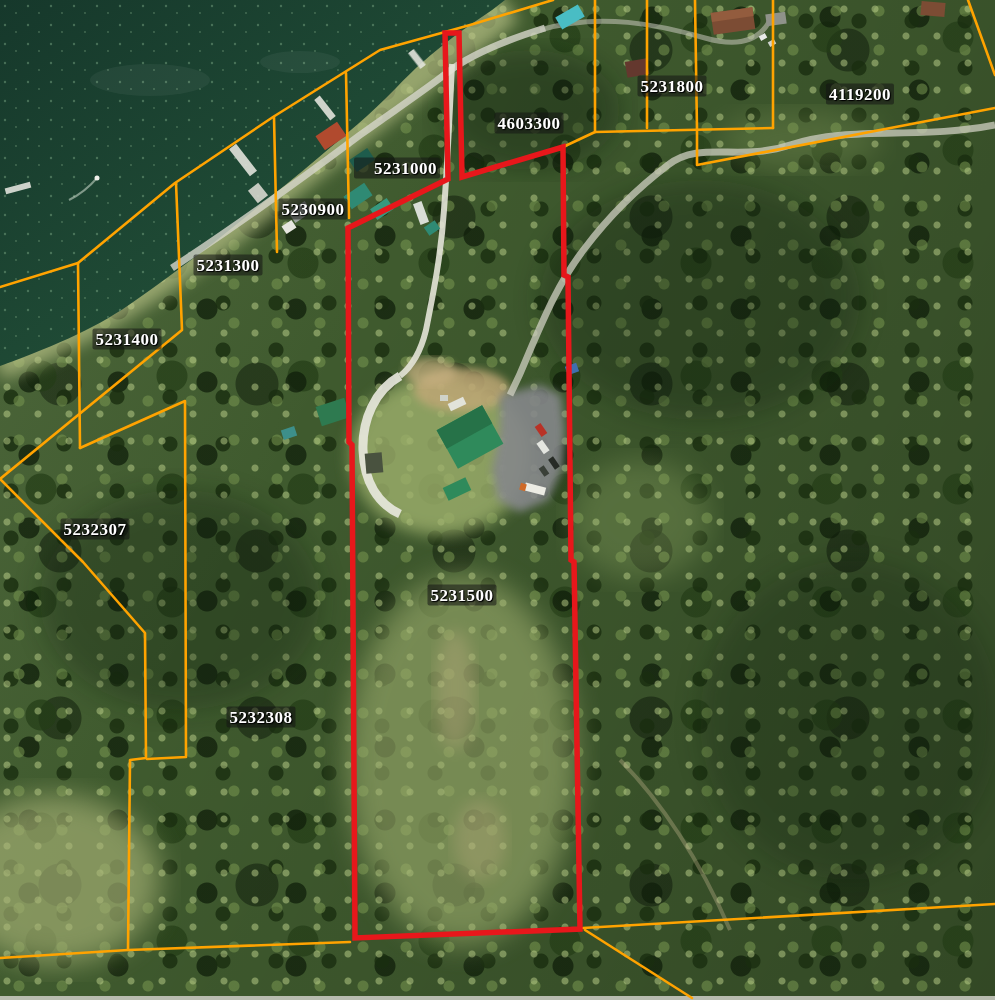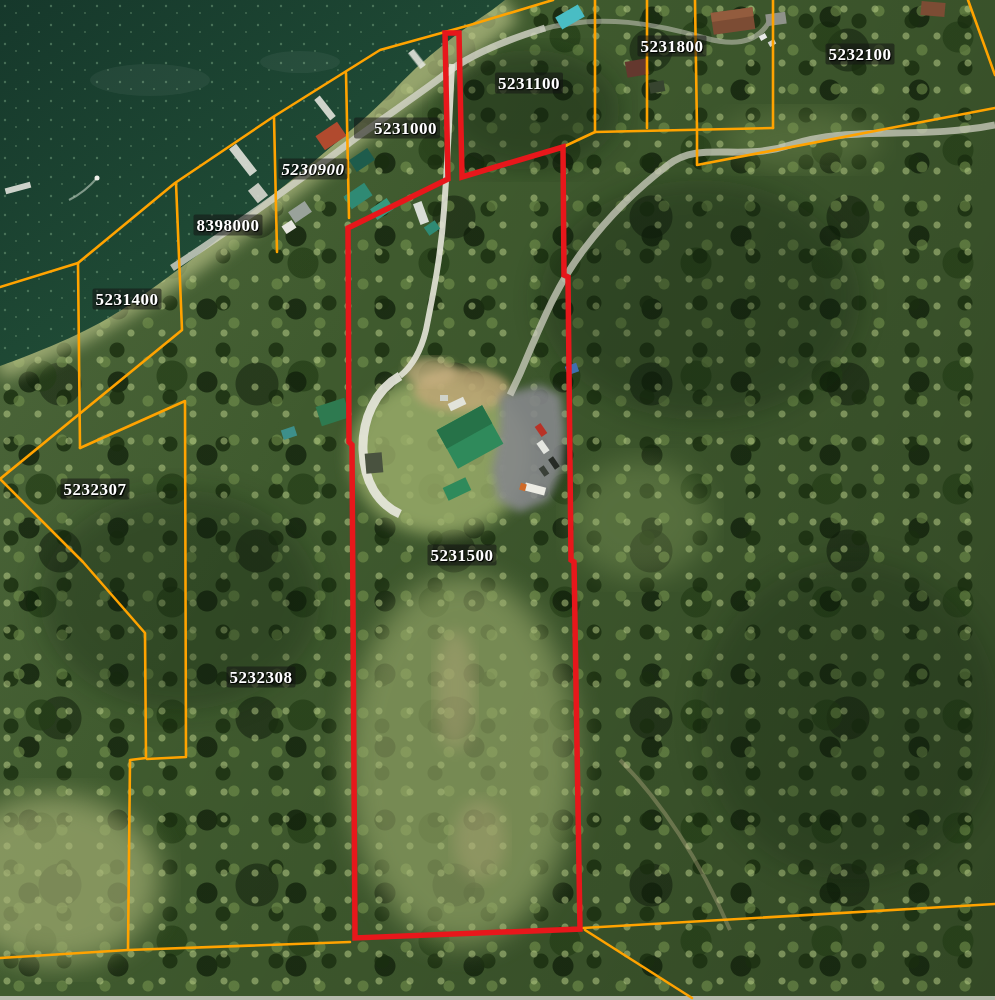--- a/index.html
+++ b/index.html
@@ -14,21 +14,21 @@
       radial-gradient(circle 11px at 29px 17px, rgba(15,30,10,.75)    0 10px, transparent 11px),
       radial-gradient(circle 16px at 41px 37px, rgba(35,60,22,.70)    0 15px, transparent 16px),
       radial-gradient(circle 22px at 60px 50px, rgba(8,18,6,.45)      0 21px, transparent 22px),
       linear-gradient(118deg, rgba(220,230,190,.10) 0%, rgba(0,0,0,0) 35%, rgba(0,0,0,.20) 100%);
     background-size:31px 27px,43px 39px,53px 47px,89px 73px,131px 113px,197px 167px,100% 100%;}
   svg{position:absolute;inset:0;}
   .label{position:absolute;transform:translate(-50%,-50%);
     font-family:"Liberation Serif",serif;font-weight:700;font-size:17px;letter-spacing:.5px;
     color:var(--c-label-text,#fff);background:var(--c-label-bg,rgba(20,20,20,.55));
     padding:0 3px;border-radius:2px;white-space:nowrap;line-height:21px;
-    text-shadow:0 0 2px #000,1px 1px 1px #000;}
+    text-shadow:0 0 2px #000,1px 1px 1px #000;margin-top:40px;}
   .pline{stroke:var(--c-line,#FFA300);stroke-width:2.6;fill:none;stroke-linejoin:round;stroke-linecap:round;}
   .red{stroke:var(--c-selected,#E7171B);stroke-width:5.5;fill:none;stroke-linejoin:miter;}
 </style>
 </head>
 <body>
 
 <div id="stage">
   <div id="map-canvas"></div>
 
   <svg width="995" height="1000" viewBox="0 0 995 1000">
@@ -157,22 +157,22 @@
       <path class="pline" d="M 968,0 L 995,75"></path>
       <path class="pline" d="M 583,928 L 995,904"></path>
       <path class="pline" d="M 585,930 L 692,998"></path>
     </g>
 
     <path class="red" d="M 445,33 L 459,33 L 462,177 L 563,147 L 564,275 L 568,277 L 571,560 L 574,562 L 580,929
              L 355,938 L 352,445 L 349,442 L 348,228 L 448,179 Z"></path>
   </svg>
 
   <div class="label" style="left: 397px; top: 128px; padding-left: 20px;">5231000</div>
-  <div class="label" style="left: 313px; top: 169px; font-style: italic;">5230900</div>
-  <div class="label" style="left: 529px; top: 83px;">5231100</div>
+  <div class="label" style="left: 313px; top: 169px;">5230900</div>
+  <div class="label" style="left: 529px; top: 83px;">4603300</div>
   <div class="label" style="left: 672px; top: 46px;">5231800</div>
-  <div class="label" style="left: 860px; top: 54px;">5232100</div>
-  <div class="label" style="left: 228px; top: 225px;">8398000</div>
+  <div class="label" style="left: 860px; top: 54px;">4119200</div>
+  <div class="label" style="left: 228px; top: 225px;">5231300</div>
   <div class="label" style="left: 127px; top: 299px;">5231400</div>
   <div class="label" style="left: 95px; top: 489px;">5232307</div>
   <div class="label" style="left: 462px; top: 555px;">5231500</div>
   <div class="label" style="left: 261px; top: 677px; text-align: center;">5232308</div>
 </div>
 
 </body></html>

